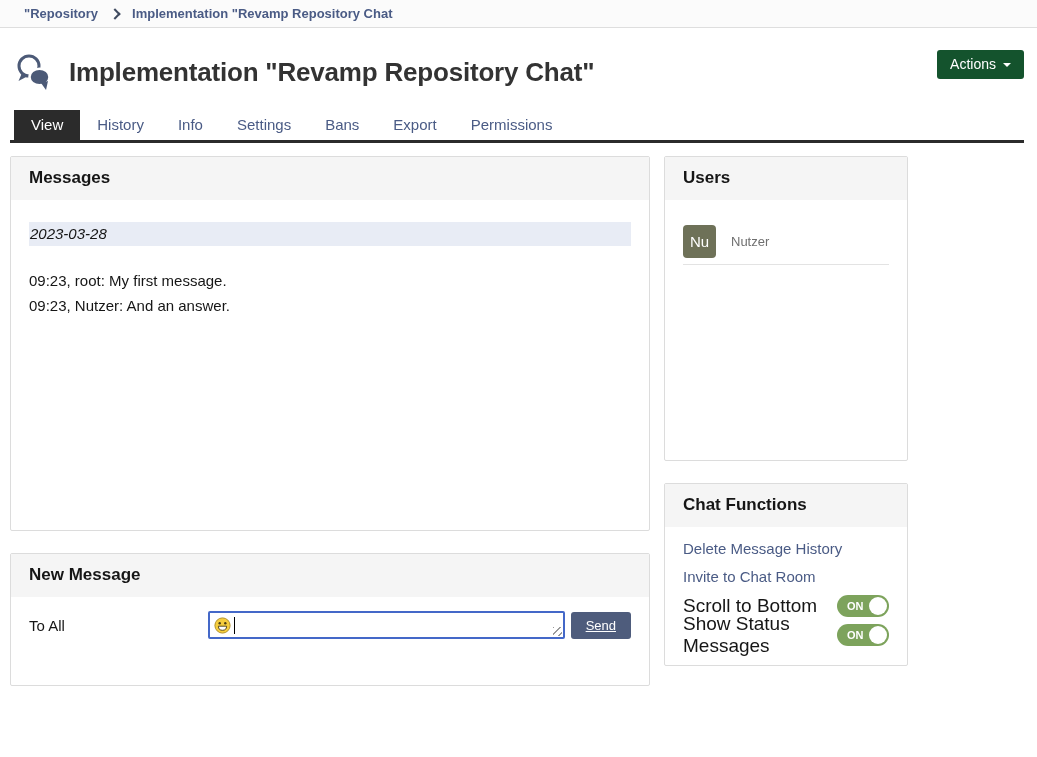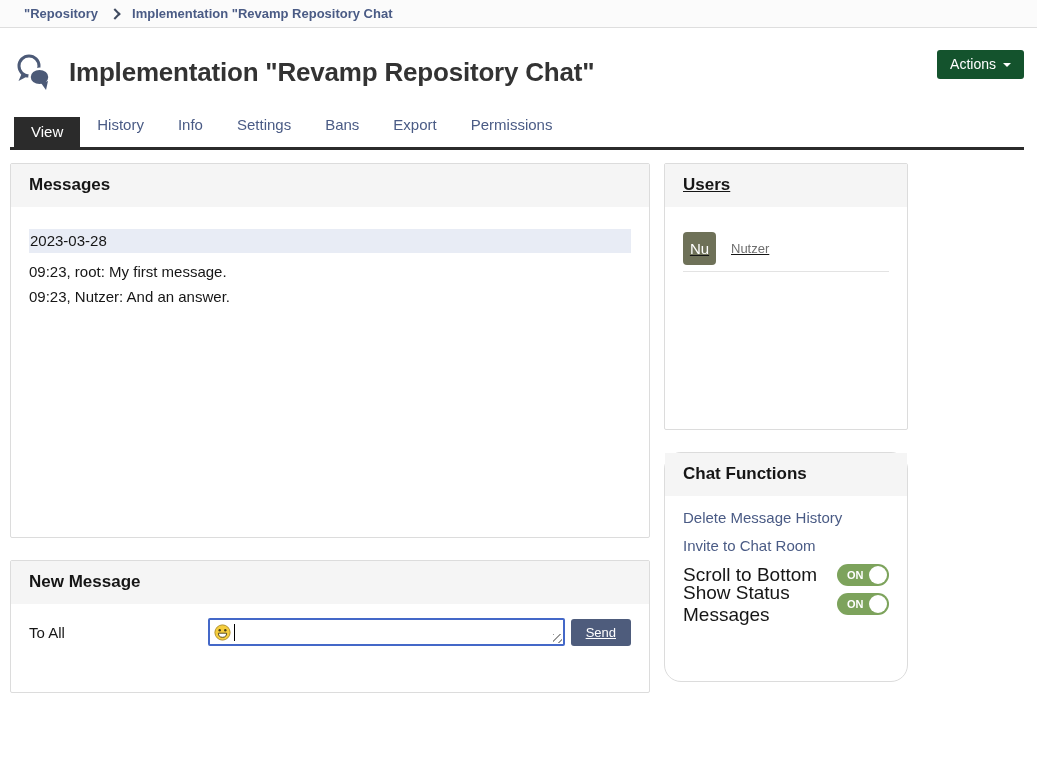--- a/index.html
+++ b/index.html
@@ -84,21 +84,20 @@
   }
   .tab {
     font-size: 15px;
     color: #4a5b85;
     padding: 6px 17px 7px 17px;
     cursor: pointer;
   }
   .tab.active {
     background: #2b2b2b;
     color: #ffffff;
-    margin-top: 7px;
   }
 
   
   .layout {
     display: flex;
     gap: 14px;
     margin: 13px 13px 0 10px;
   }
   .col-main { width: 640px; display: flex; flex-direction: column; gap: 22px; }
   .col-side { width: 244px; display: flex; flex-direction: column; gap: 22px; }
@@ -110,31 +109,32 @@
   }
   .panel-head {
     background: #f5f5f5;
     padding: 11px 18px 12px 18px;
     font-size: 17px;
     font-weight: 700;
     color: #161616;
   }
 
   .panel-messages { height: 375px; }
-  .panel-users { height: 267px; text-decoration: underline; }
+  .panel-users { height: 305px; }
   .panel-newmsg { height: 133px; }
-  .panel-chatfn { height: 230px; border-radius: 17px; }
+  .panel-chatfn { height: 183px; }
 
   
   .messages-body { padding: 22px 18px 0 18px; }
   .date-row {
     background: #e8ecf5;
     font-size: 15px;
     padding: 3px 4px 4px 1px;
-    margin-bottom: 6px;
+    margin-bottom: 22px;
+    font-style: italic;
   }
   .msg-line {
     font-size: 15px;
     line-height: 25px;
     color: #161616;
   }
 
   
   .users-body { padding: 25px 18px 0 18px; }
   .user-row {

